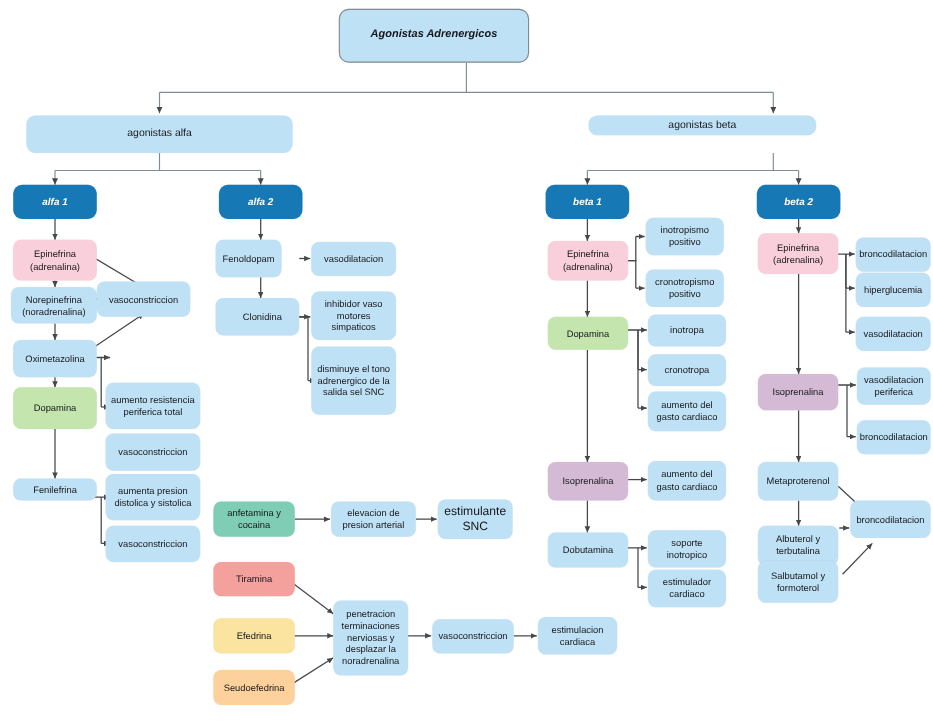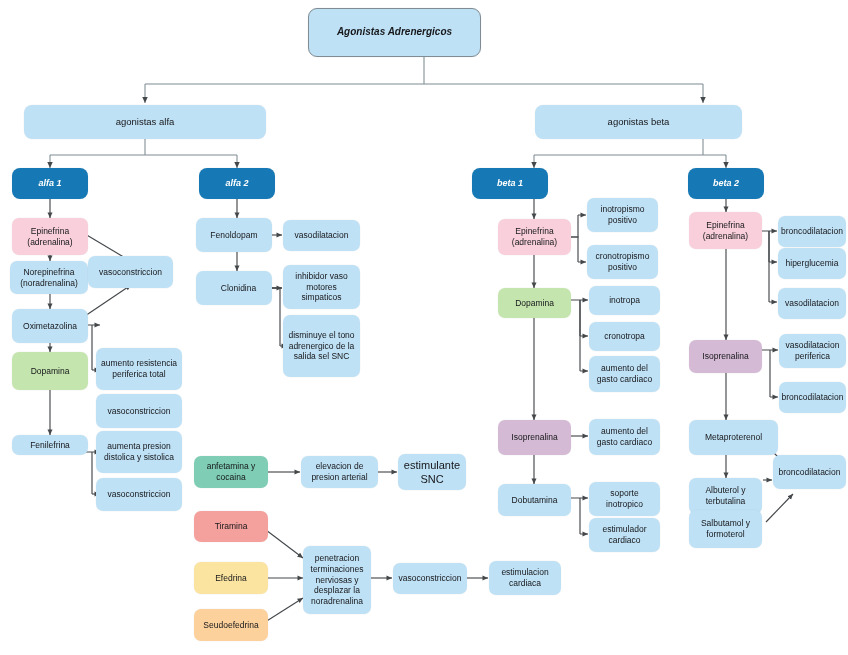--- a/index.html
+++ b/index.html
@@ -147,31 +147,31 @@
     </g>
   </svg>
 
   <div class="node root" style="left:308px;top:8px;width:173px;height:49px;">
     <span>Agonistas Adrenergicos</span>
   </div>
 
   <div class="node lvl1" style="left:24px;top:105px;width:242px;height:34px;justify-content:center;">
     <span>agonistas alfa</span>
   </div>
-  <div class="node lvl1" style="left:535px;top:105px;width:207px;height:34px;">
+  <div class="node lvl1" style="left:535px;top:105px;width:207px;height:18px;">
     <span>agonistas beta</span>
   </div>
 
   <div class="node dark" style="left:12px;top:168px;width:76px;height:31px;">
     <span>alfa 1</span>
   </div>
   <div class="node dark" style="left:199px;top:168px;width:76px;height:31px;">
     <span>alfa 2</span>
   </div>
-  <div class="node dark" style="left:472px;top:168px;width:76px;height:31px;">
+  <div class="node dark" style="left:496px;top:168px;width:76px;height:31px;">
     <span>beta 1</span>
   </div>
   <div class="node dark" style="left:688px;top:168px;width:76px;height:31px;text-align:center;">
     <span>beta 2</span>
   </div>
 
   <div class="node pink" style="left:12px;top:218px;width:76px;height:37px;">
     <span>Epinefrina (adrenalina)</span>
   </div>
   <div class="node" style="left:10px;top:261px;width:78px;height:33px;">
@@ -195,21 +195,21 @@
   <div class="node" style="left:12px;top:435px;width:76px;height:20px;">
     <span>Fenilefrina</span>
   </div>
   <div class="node" style="left:96px;top:431px;width:86px;height:42px;">
     <span>aumenta presion distolica y sistolica</span>
   </div>
   <div class="node" style="left:96px;top:478px;width:86px;height:33px;">
     <span>vasoconstriccion</span>
   </div>
 
-  <div class="node" style="left:196px;top:218px;width:76px;height:34px;justify-content:center;">
+  <div class="node" style="left:196px;top:218px;width:60px;height:34px;justify-content:center;">
     <span>Fenoldopam</span>
   </div>
   <div class="node" style="left:283px;top:220px;width:77px;height:31px;">
     <span>vasodilatacion</span>
   </div>
   <div class="node" style="left:196px;top:271px;width:76px;height:34px;padding-left:12px;">
     <span>Clonidina</span>
   </div>
   <div class="node" style="left:283px;top:265px;width:77px;height:44px;">
     <span>inhibidor vaso motores simpaticos</span>
@@ -269,21 +269,21 @@
   </div>
   <div class="node purple" style="left:689px;top:340px;width:73px;height:33px;">
     <span>Isoprenalina</span>
   </div>
   <div class="node" style="left:779px;top:334px;width:67px;height:34px;">
     <span>vasodilatacion periferica</span>
   </div>
   <div class="node" style="left:779px;top:382px;width:67px;height:31px;">
     <span>broncodilatacion</span>
   </div>
-  <div class="node" style="left:689px;top:420px;width:89px;height:35px;text-align:right;">
+  <div class="node" style="left:689px;top:420px;width:73px;height:35px;text-align:right;">
     <span>Metaproterenol</span>
   </div>
   <div class="node" style="left:689px;top:478px;width:73px;height:36px;">
     <span>Albuterol y terbutalina</span>
   </div>
   <div class="node" style="left:689px;top:510px;width:73px;height:38px;">
     <span>Salbutamol y formoterol</span>
   </div>
   <div class="node" style="left:773px;top:455px;width:73px;height:34px;">
     <span>broncodilatacion</span>

